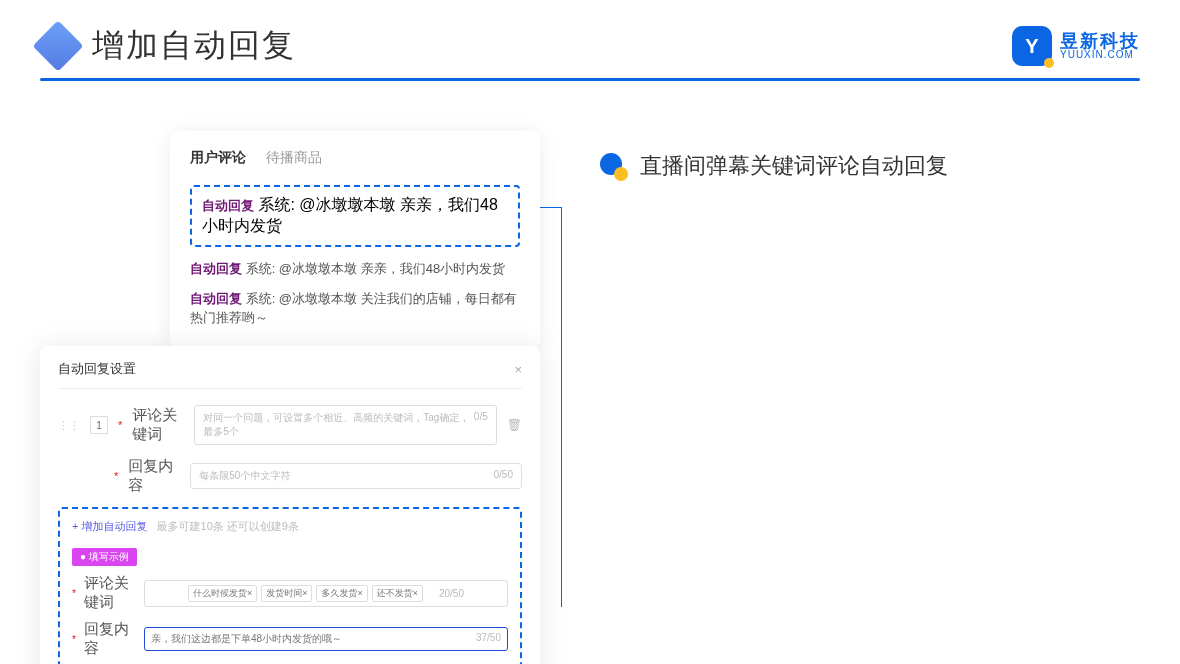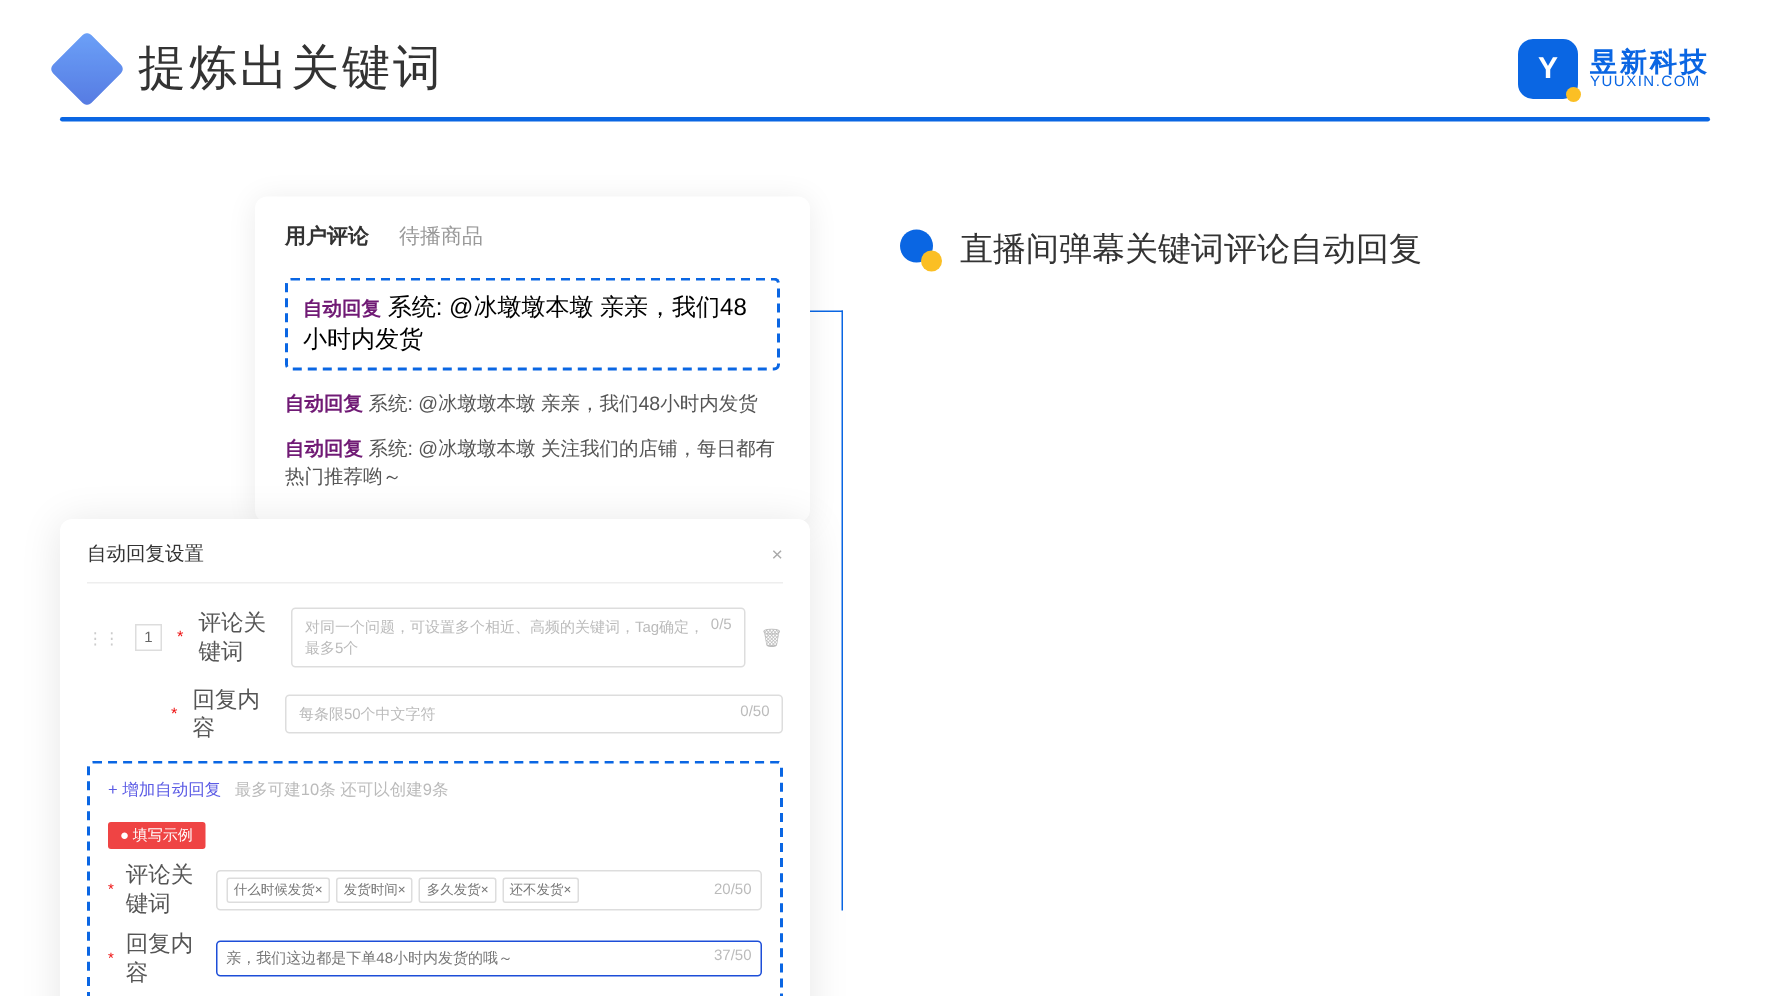--- a/index.html
+++ b/index.html
@@ -61,23 +61,23 @@
 .input-box { flex:1; border:1px solid #ddd; border-radius:3px; padding:5px 8px; font-size:10px; color:#bbb; display:flex; justify-content:space-between; }
 .counter { color:#bbb; font-size:10px; }
 .trash { color:#bbb; font-size:12px; }
 
 .dashed-example {
   position: relative;
   border: 2px dashed #0a66e3; border-radius: 4px; padding: 10px 12px 14px 12px; margin-top: 8px;
 }
 .add-link { color: #5b5be5; font-size: 11px; }
 .hint-text { color: #bbb; font-size: 11px; margin-left: 6px; }
-.purple-tag { display:inline-block; background:#ef4444; color:#fff; font-size:10px; padding:2px 8px; border-radius:2px; margin: 8px 0 8px 0; font-family: Liberation Serif, serif; }
+.purple-tag { display:inline-block; background:#d946ef; color:#fff; font-size:10px; padding:2px 8px; border-radius:2px; margin: 8px 0 8px 0; }
 .example-row { display:flex; align-items:center; gap:8px; margin-bottom:8px; font-size:10px; }
-.tag-box { border:1px solid #ddd; border-radius:3px; padding:4px 6px; display:flex; gap:16px; flex-wrap:wrap; justify-content:space-between; align-items:center; flex:1; }
+.tag-box { border:1px solid #ddd; border-radius:3px; padding:4px 6px; display:flex; gap:16px; flex-wrap:wrap; justify-content:center; align-items:center; flex:1; }
 .tag { border:1px solid #ddd; border-radius:2px; padding:1px 4px; font-size:9px; color:#777; }
 .readonly-box { border:1px solid #1d4ed8; border-radius:3px; padding:4px 6px; flex:1; display:flex; justify-content:space-between; font-size:10px; color:#777; }
 
 
 .connector {
   position: absolute;
   top: 76px; left: 497px;
   width: 25px; height: 400px;
   border-top: 1px solid #0a66e3;
   border-right: 1px solid #0a66e3;
@@ -96,21 +96,21 @@
 .bullet { position: relative; font-size: 15px; color:#333; line-height: 1.8; margin-bottom: 40px; padding-left: 20px; }
 .bullet::before { content: "◆"; color:#0a66e3; position:absolute; left:0; top:2px; font-size:11px; }
 
 </style>
 </head>
 <body>
 
 <div class="header">
   <div class="header-left">
     <div class="cube-icon"></div>
-    <div class="page-title">提炼出关键词</div>
+    <div class="page-title">增加自动回复</div>
   </div>
   <div class="logo-right">
     <div class="logo-badge">Y</div>
     <div class="logo-text">
       <div class="logo-cn">昱新科技</div>
       <div class="logo-en">YUUXIN.COM</div>
     </div>
   </div>
 </div>
 <div class="divider"></div>

